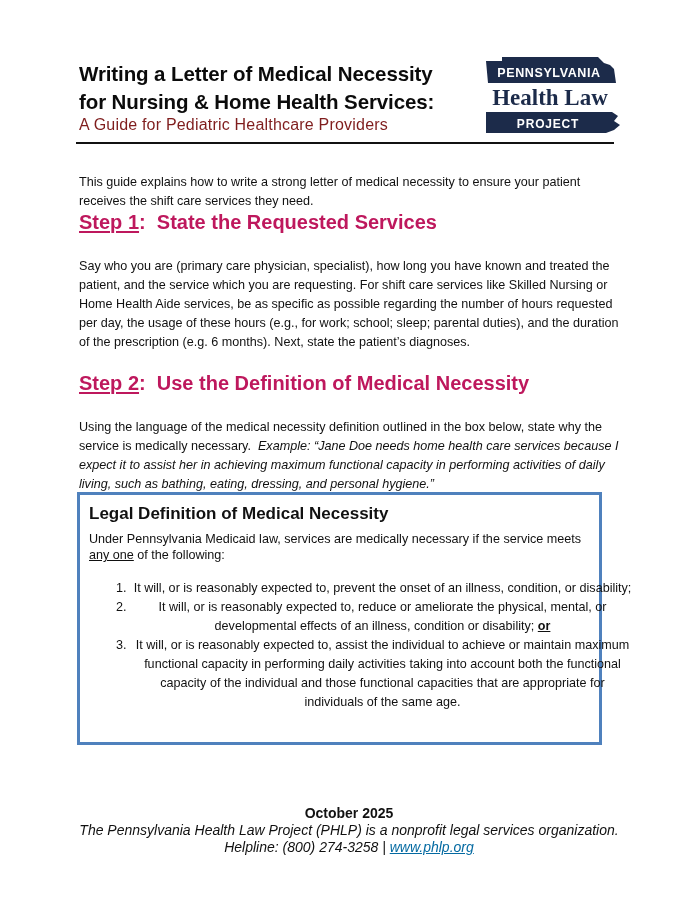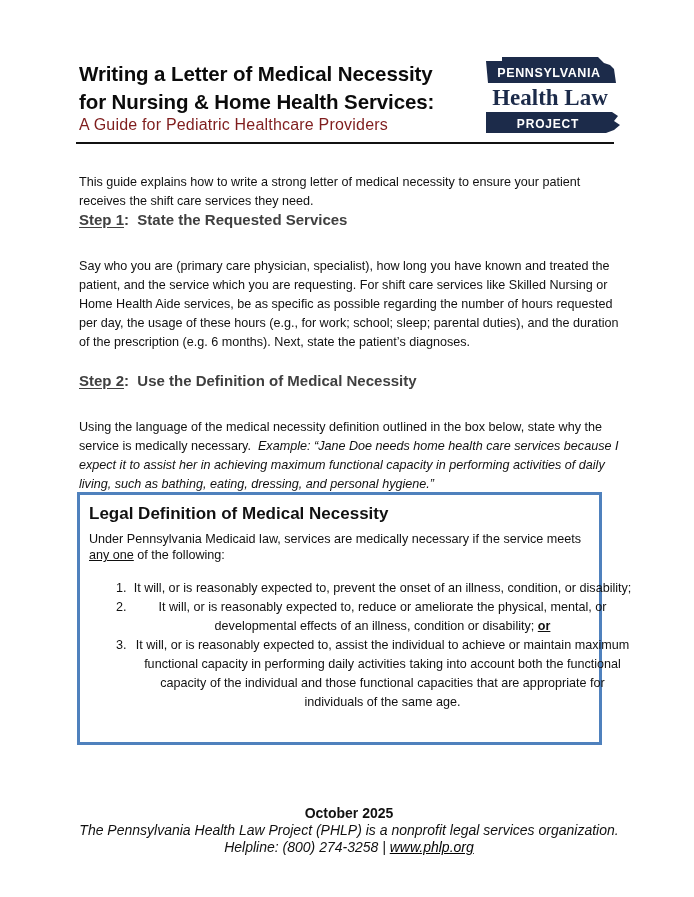--- a/index.html
+++ b/index.html
@@ -4,31 +4,31 @@
 <style>
   html, body { margin:0; padding:0; background:#fff; }
   body { width:694px; height:897px; position:relative; overflow:hidden;
          font-family:"Liberation Sans", sans-serif; color:#111; }
   .title { position:absolute; left:79px; top:60px; font-weight:bold; font-size:20.5px; line-height:28px; color:#0b0b0b; letter-spacing:-0.1px; }
   .subtitle { position:absolute; left:79px; top:116px; font-size:16px; color:#7f1d1d; letter-spacing:0.2px; }
   .rule { position:absolute; left:76px; top:142px; width:538px; height:1.5px; background:#111; }
   .logo { position:absolute; left:480px; top:55px; width:145px; height:82px; }
   .logo svg { display:block; }
   .p { position:absolute; left:79px; width:540px; font-size:12.6px; line-height:19px; color:#111;margin-top:13px; }
-  .h { position:absolute; left:79px; font-size:15px; font-weight:bold; color:#404040; }
+  .h { position:absolute; left:79px; font-size:20px; font-weight:bold; color:#be185d; }
   .h u { text-underline-offset:2px; }
   .box { position:absolute; left:77px; top:492px; width:525px; height:253px; border:3px solid #4f81bd; box-sizing:border-box; }
   .box-title { position:absolute; left:9px; top:9px; font-size:17px; font-weight:bold; }
   .box-intro { position:absolute; left:9px; top:36px; width:500px; font-size:12.6px; line-height:16px; }
   .box ol { position:absolute; left:9px; top:84px; width:505px; margin:0; padding:0 0 0 41px; font-size:12.6px; line-height:19px; }
   .box ol li { padding-left:0;text-align:center; }
   .footer { position:absolute; left:79px; width:540px; text-align:center; font-size:14px; line-height:17px; }
   .footer .date { font-weight:bold; }
   .footer .org, .footer .help { font-style:italic; }
-  .footer a { color:#000000; text-decoration:underline; }
+  .footer a { color:#0369a1; text-decoration:underline; }
 </style>
 </head>
 <body>
 
 <div class="title">
   <div>Writing a Letter of Medical Necessity</div>
   <div>for Nursing &amp; Home Health Services:</div>
 </div>
 <div class="subtitle">A Guide for Pediatric Healthcare Providers</div>
 

